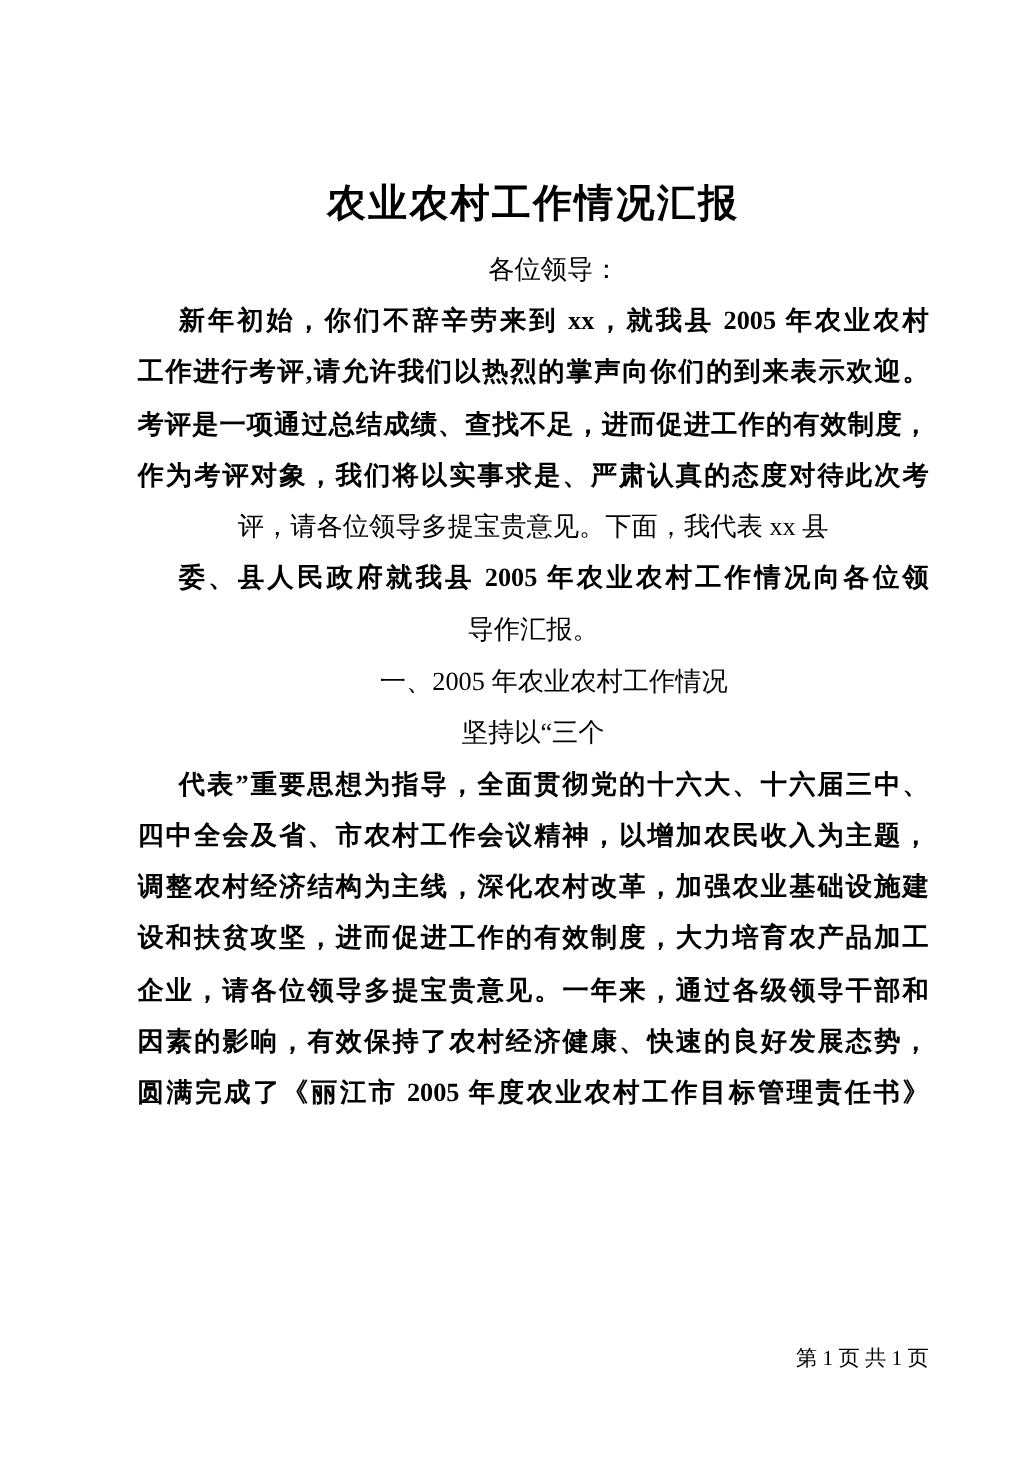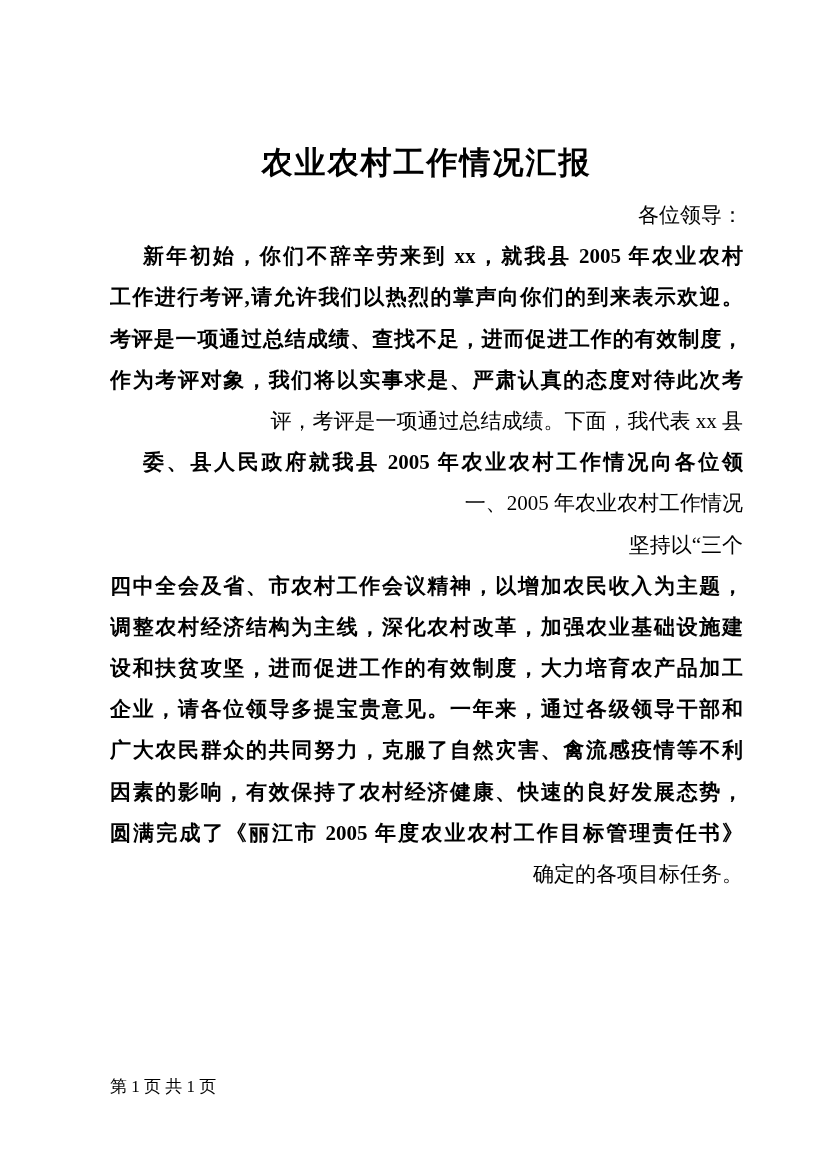--- a/index.html
+++ b/index.html
@@ -33,59 +33,59 @@
     top: 195px;
     left: 110px;
     width: 633px;
     font-size: 21px;
     color: #000000;
   }
   .line {
     height: 41.2px;
     line-height: 41.2px;
     overflow: hidden;
-    text-align: right;
+    text-align: center;
   }
   .line.indent { text-indent: 33px; }
   .line.justify {
     text-align: justify;
     text-align-last: justify;
     font-weight: bold;
   }
   .doc-footer {
     position: absolute;
     top: 1076px;
     left: 110px;
     width: 633px;
-    text-align: left;
+    text-align: right;
     font-size: 17px;
     line-height: 22px;
     color: #000000;
   }
 </style>
 </head>
 <body>
 
 <div class="page">
   <h1 class="doc-title">农业农村工作情况汇报</h1>
 
   <div class="doc-body">
       <div class="line indent">各位领导：</div>
       <div class="line indent justify">新年初始，你们不辞辛劳来到 xx，就我县 2005 年农业农村</div>
       <div class="line justify">工作进行考评,请允许我们以热烈的掌声向你们的到来表示欢迎。</div>
       <div class="line justify">考评是一项通过总结成绩、查找不足，进而促进工作的有效制度，</div>
       <div class="line justify">作为考评对象，我们将以实事求是、严肃认真的态度对待此次考</div>
-      <div class="line">评，考评是一项通过总结成绩。下面，我代表 xx 县</div>
+      <div class="line">评，请各位领导多提宝贵意见。下面，我代表 xx 县</div>
       <div class="line indent justify">委、县人民政府就我县 2005 年农业农村工作情况向各位领</div>
+      <div class="line">导作汇报。</div>
       <div class="line indent">一、2005 年农业农村工作情况</div>
       <div class="line">坚持以“三个</div>
+      <div class="line indent justify">代表”重要思想为指导，全面贯彻党的十六大、十六届三中、</div>
       <div class="line justify">四中全会及省、市农村工作会议精神，以增加农民收入为主题，</div>
       <div class="line justify">调整农村经济结构为主线，深化农村改革，加强农业基础设施建</div>
       <div class="line justify">设和扶贫攻坚，进而促进工作的有效制度，大力培育农产品加工</div>
       <div class="line justify">企业，请各位领导多提宝贵意见。一年来，通过各级领导干部和</div>
-      <div class="line justify">广大农民群众的共同努力，克服了自然灾害、禽流感疫情等不利</div>
       <div class="line justify">因素的影响，有效保持了农村经济健康、快速的良好发展态势，</div>
       <div class="line justify">圆满完成了《丽江市 2005 年度农业农村工作目标管理责任书》</div>
-      <div class="line">确定的各项目标任务。</div>
     </div>
 
   <div class="doc-footer">第 1 页 共 1 页</div>
 </div>
 
 </body></html>

